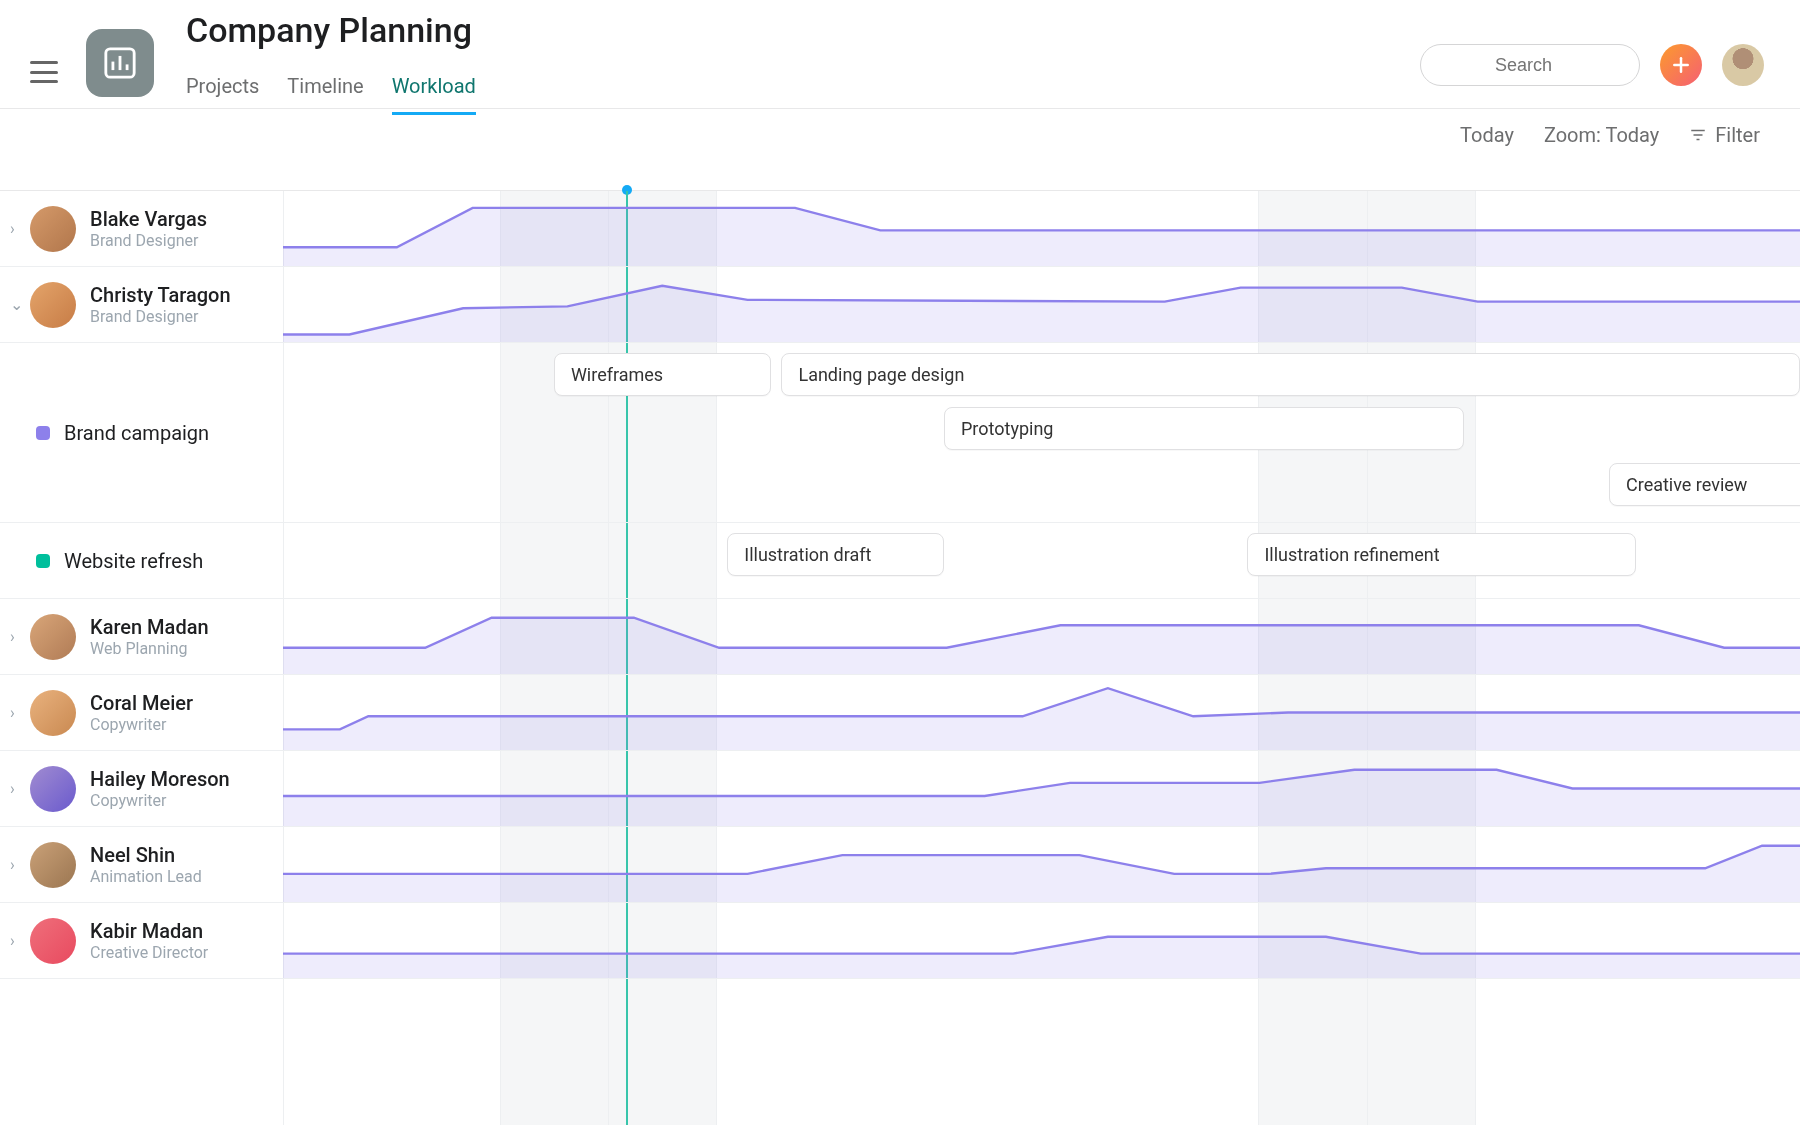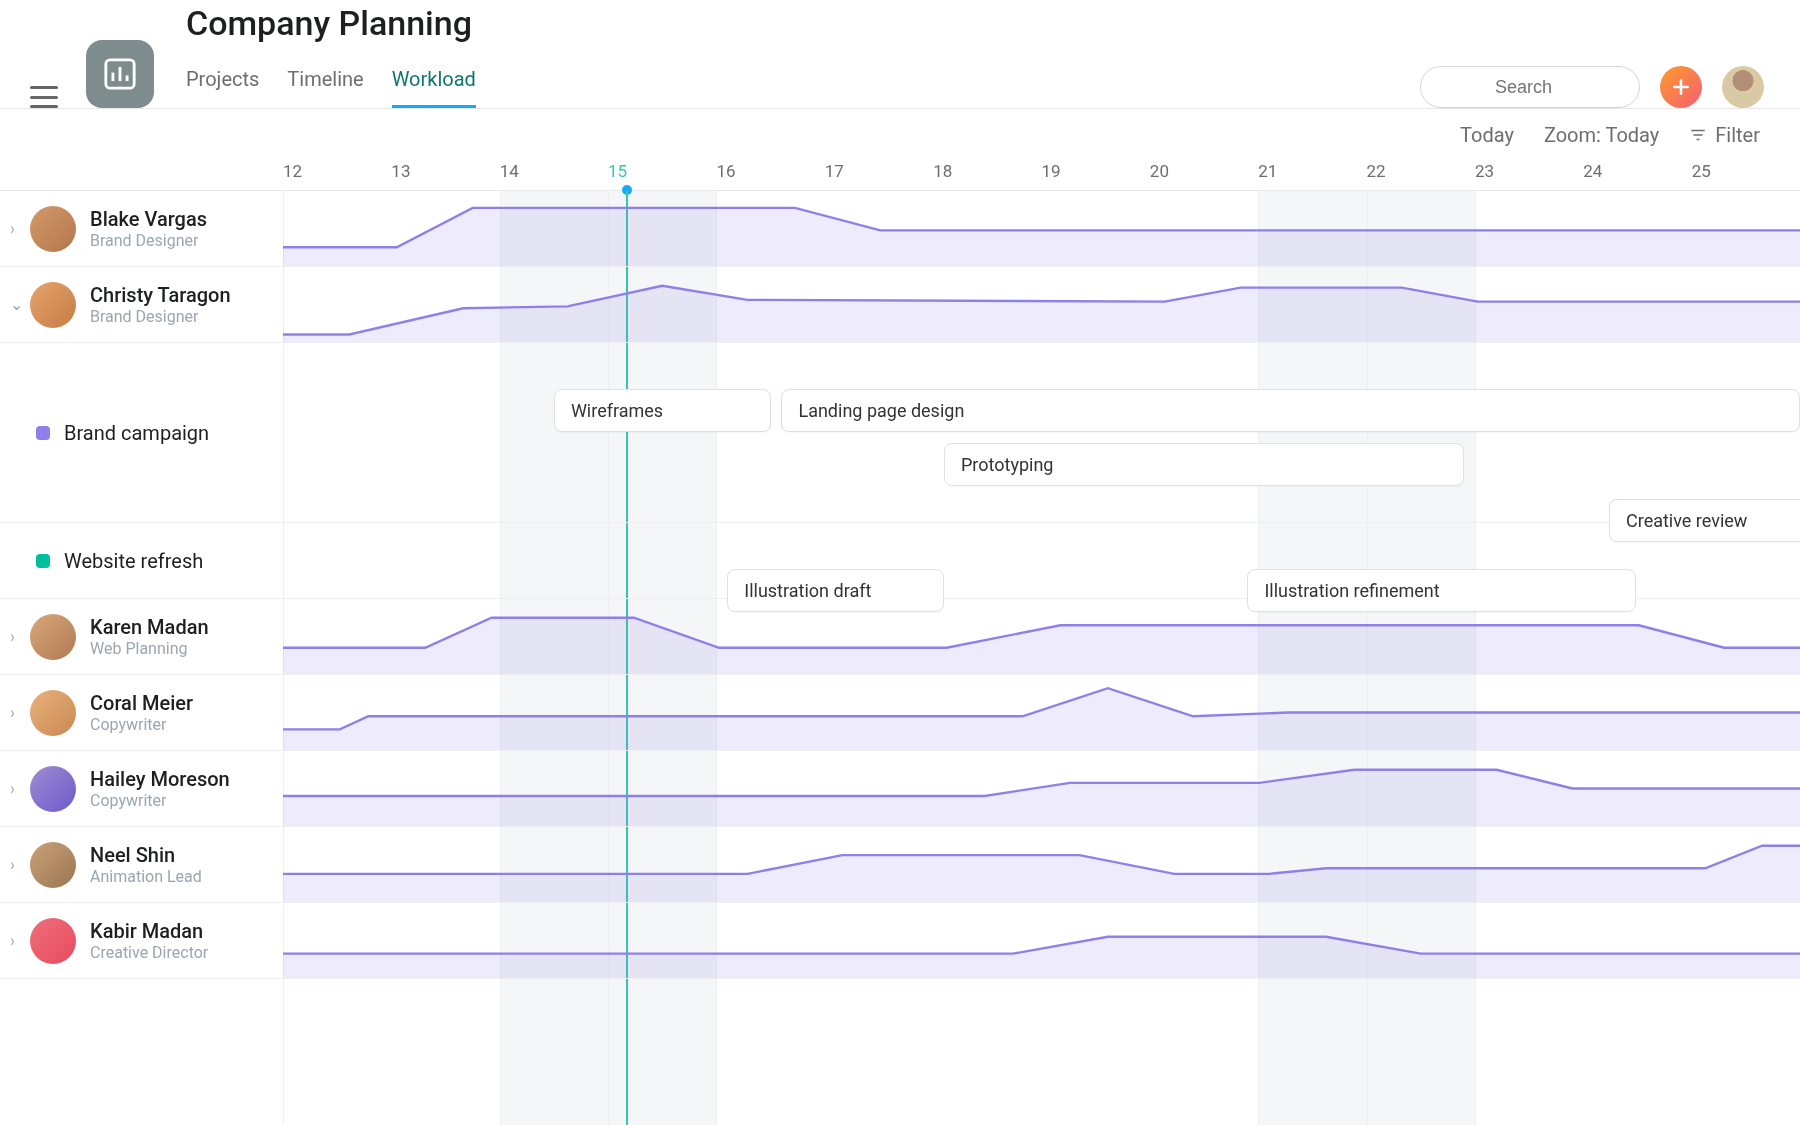--- a/index.html
+++ b/index.html
@@ -1,19 +1,19 @@
 <!DOCTYPE html>
 <html><head>
 <meta charset="utf-8">
 <style>
   * { box-sizing: border-box; margin: 0; padding: 0; }
   html, body { width: 1800px; height: 1125px; font-family: -apple-system, BlinkMacSystemFont, "Segoe UI", Roboto, Helvetica, Arial, sans-serif; color: #1e1f21; background: #fff; overflow: hidden; }
 
   
-  .topbar { display: flex; align-items: flex-end; padding: 18px 36px 0 30px; border-bottom: 1px solid #e8e8e9; height: 109px; }
+  .topbar { display: flex; align-items: center; padding: 18px 36px 0 30px; border-bottom: 1px solid #e8e8e9; height: 109px; }
   .hamburger { width: 28px; height: 22px; margin-top: 18px; margin-right: 28px; cursor: pointer; display:flex; flex-direction:column; justify-content:space-between;}
   .hamburger span { display:block; height:3px; background:#666; border-radius:2px;}
   .app-badge { width: 68px; height: 68px; border-radius: 16px; background:#7f8c8d; display:flex; align-items:center; justify-content:center; }
   .app-badge svg { width:34px; height:34px; }
   .title-wrap { margin-left: 32px; flex:1; }
   .page-title { font-size: 34px; font-weight:500; color:#1e1f21; margin-top:-2px;}
   .tabs { display:flex; gap:28px; margin-top:24px; }
   .tab { font-size:20px; color:#6d6e6f; padding-bottom:14px; cursor:pointer; }
   .tab.active { color:#0f766e; border-bottom:3px solid #14aaf5; }
   .top-right { display:flex; align-items:center; gap:20px; margin-top:4px;}
@@ -60,21 +60,21 @@
   .row .lane { flex:1; position:relative; }
   .row.h60 { height:76px;}
   .lane svg { position:absolute; inset:0; width:100%; height:100%;}
   .wave-fill { fill:rgba(141,128,235,0.15);}
   .wave-stroke { stroke:#8d80eb; stroke-width:2.5; fill:none;}
 
   
   .proj-side { width:283px; flex:0 0 283px; display:flex; align-items:center; padding:18px 10px 18px 36px; gap:14px;}
   .proj-dot { width:14px; height:14px; border-radius:4px;}
   .proj-name { font-size:20px;}
-  .task-bar { position:absolute; background:#fff; border:1px solid #e0e0e2; border-radius:8px; padding:10px 16px; font-size:18px; color:#333; white-space:nowrap; box-shadow:0 1px 1px rgba(0,0,0,.03);margin-top:36px;}
+  .task-bar { position:absolute; background:#fff; border:1px solid #e0e0e2; border-radius:8px; padding:10px 16px; font-size:18px; color:#333; white-space:nowrap; box-shadow:0 1px 1px rgba(0,0,0,.03);}
 </style>
 </head>
 <body>
 
 <div class="topbar">
   <div class="hamburger">
       <span></span>
       <span></span>
       <span></span>
     </div>
@@ -121,36 +121,20 @@
         <line x1="6" y1="12" x2="18" y2="12" stroke-width="2"></line>
         <line x1="10" y1="18" x2="14" y2="18" stroke-width="2"></line>
       </svg>
     <span>Filter</span>
   </div>
 </div>
 
 <div class="timeline">
   <div class="date-row">
     <div class="side-spacer"></div>
-    <div class="date-cells" id="dateCells">
-        <div class="date-cell">12</div>
-        <div class="date-cell">13</div>
-        <div class="date-cell">14</div>
-        <div class="date-cell today">15</div>
-        <div class="date-cell">16</div>
-        <div class="date-cell">17</div>
-        <div class="date-cell">18</div>
-        <div class="date-cell">19</div>
-        <div class="date-cell">20</div>
-        <div class="date-cell">21</div>
-        <div class="date-cell">22</div>
-        <div class="date-cell">23</div>
-        <div class="date-cell">24</div>
-        <div class="date-cell">25</div>
-      </div>
   </div>
   <div class="grid-bg" id="gridBg">
       <div class="grid-col" style="border-left: 1px solid rgb(237, 239, 241);"></div>
       <div class="grid-col"></div>
       <div class="grid-col weekend" style="border-left: 1px solid rgb(237, 239, 241);"></div>
       <div class="grid-col weekend" style="border-left: 1px solid rgb(237, 239, 241);"></div>
       <div class="grid-col" style="border-left: 1px solid rgb(237, 239, 241);"></div>
       <div class="grid-col"></div>
       <div class="grid-col"></div>
       <div class="grid-col"></div>

